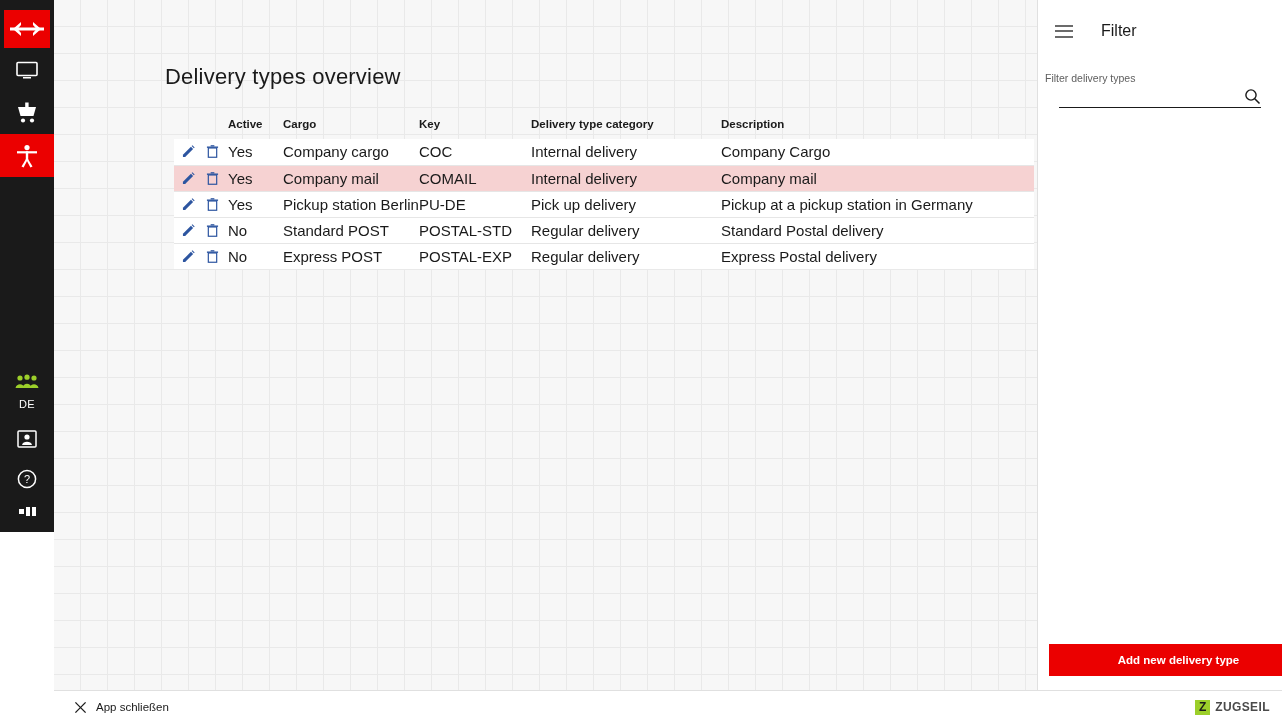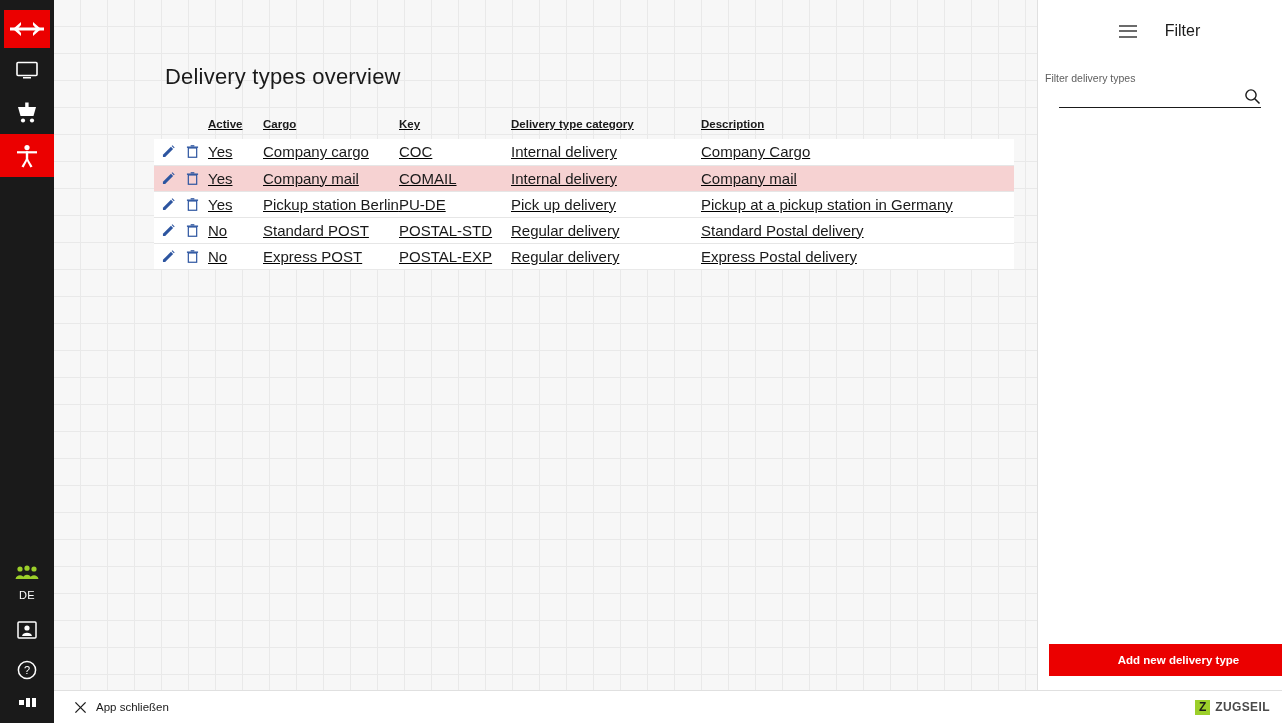--- a/index.html
+++ b/index.html
@@ -15,21 +15,21 @@
     position: relative;
     width: 1282px;
     height: 723px;
     background: #ffffff;
   }
 
   
   .sidebar {
     position: absolute;
     left: 0; top: 0;
-    width: 54px; height: 723px;
+    width: 54px; height: 532px;
     background: #1a1a1a;
     display: flex;
     flex-direction: column;
     align-items: center;
   }
   .logo {
     width: 46px; height: 38px;
     margin-top: 10px;
     background: #eb0000;
     display: flex; align-items: center; justify-content: center;
@@ -97,23 +97,22 @@
     left: 111px; top: 64px;
     font-size: 22px;
     color: #1a1a1a;
     font-weight: 400;
     letter-spacing: .2px;
   }
 
   
   .table-wrap {
     position: absolute;
-    left: 100px; top: 118px;
+    left: 120px; top: 118px;
     width: 860px;
-    text-decoration: underline;
   }
   table.dt {
     border-collapse: collapse;
     width: 860px;
     font-size: 11.5px;
     color: #1a1a1a;
   }
   table.dt th {
     text-align: left;
     font-weight: bold;
@@ -162,21 +161,20 @@
     right: 0; top: 0;
     width: 245px; height: 690px;
     background: #ffffff;
     border-left: 1px solid #e0e0e0;
   }
   .filter-head {
     display: flex;
     align-items: center;
     gap: 28px;
     padding: 22px 18px 0 17px;
-    justify-content: center;
   }
   .hamburger {
     width: 18px; height: 13px;
     display: flex; flex-direction: column; justify-content: space-between;
     cursor: pointer;
   }
   .hamburger i { display: block; height: 2px; background: #6b6b6b; width: 100%; }
   .filter-title {
     font-size: 16px;
     color: #1a1a1a;

